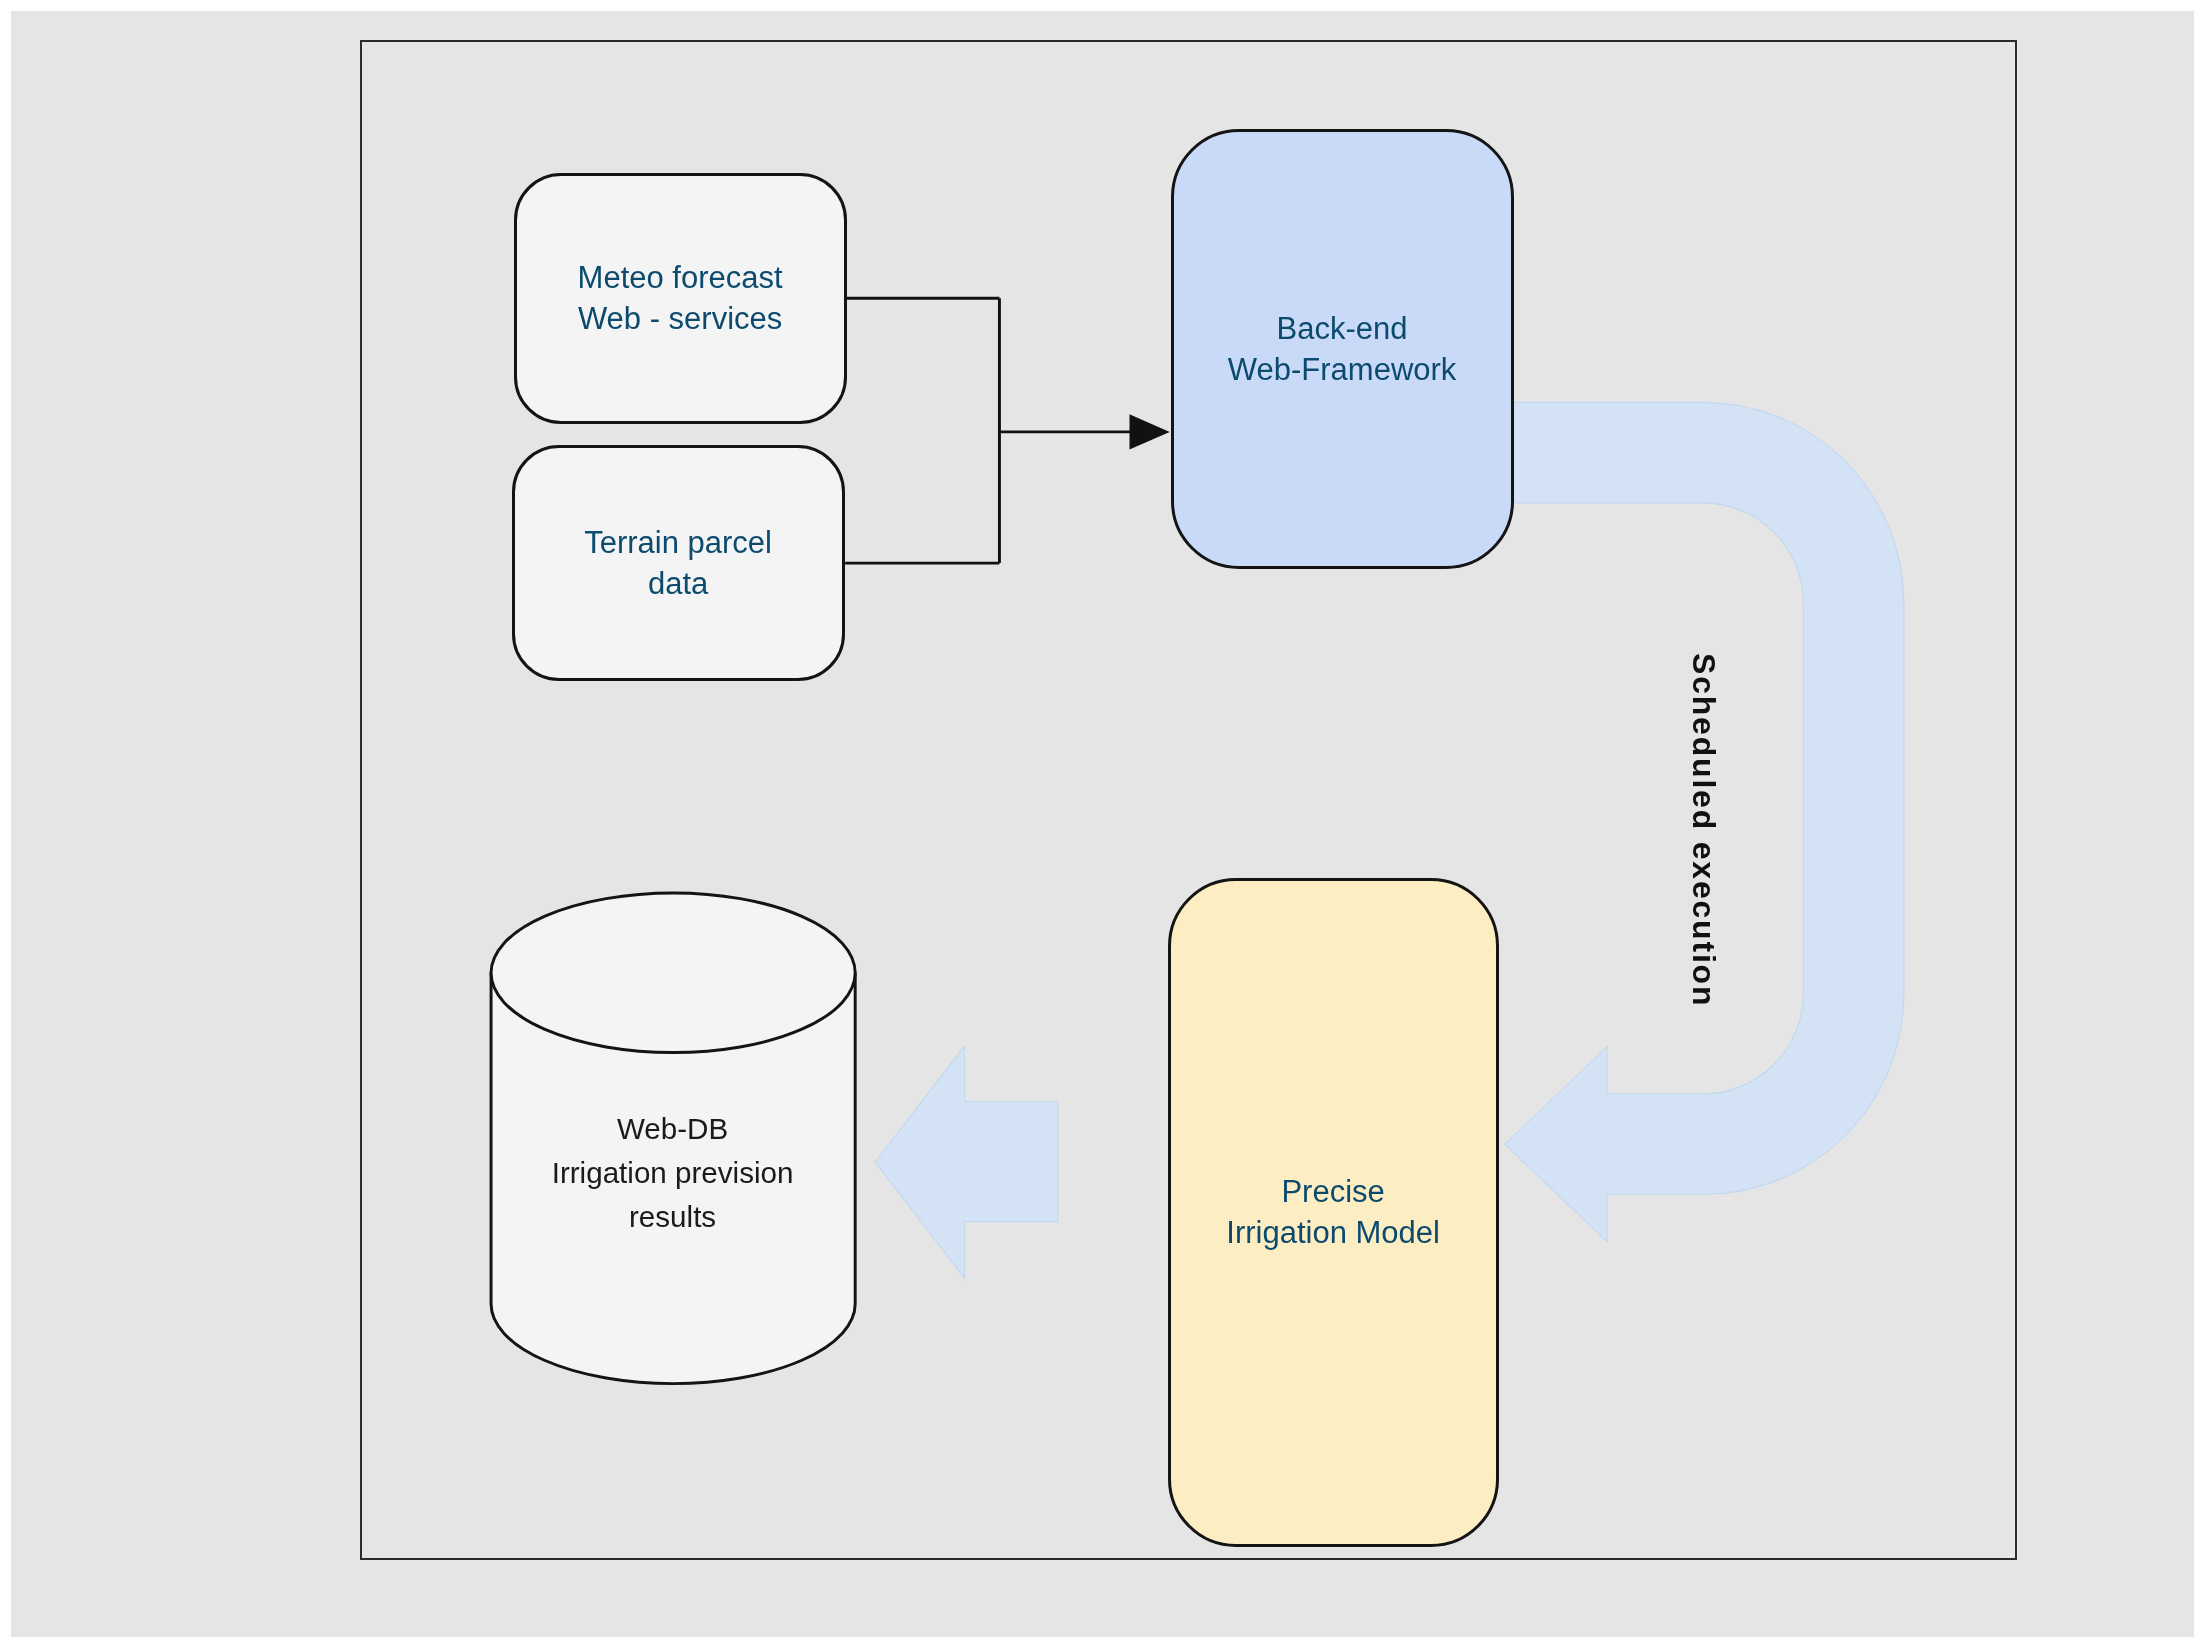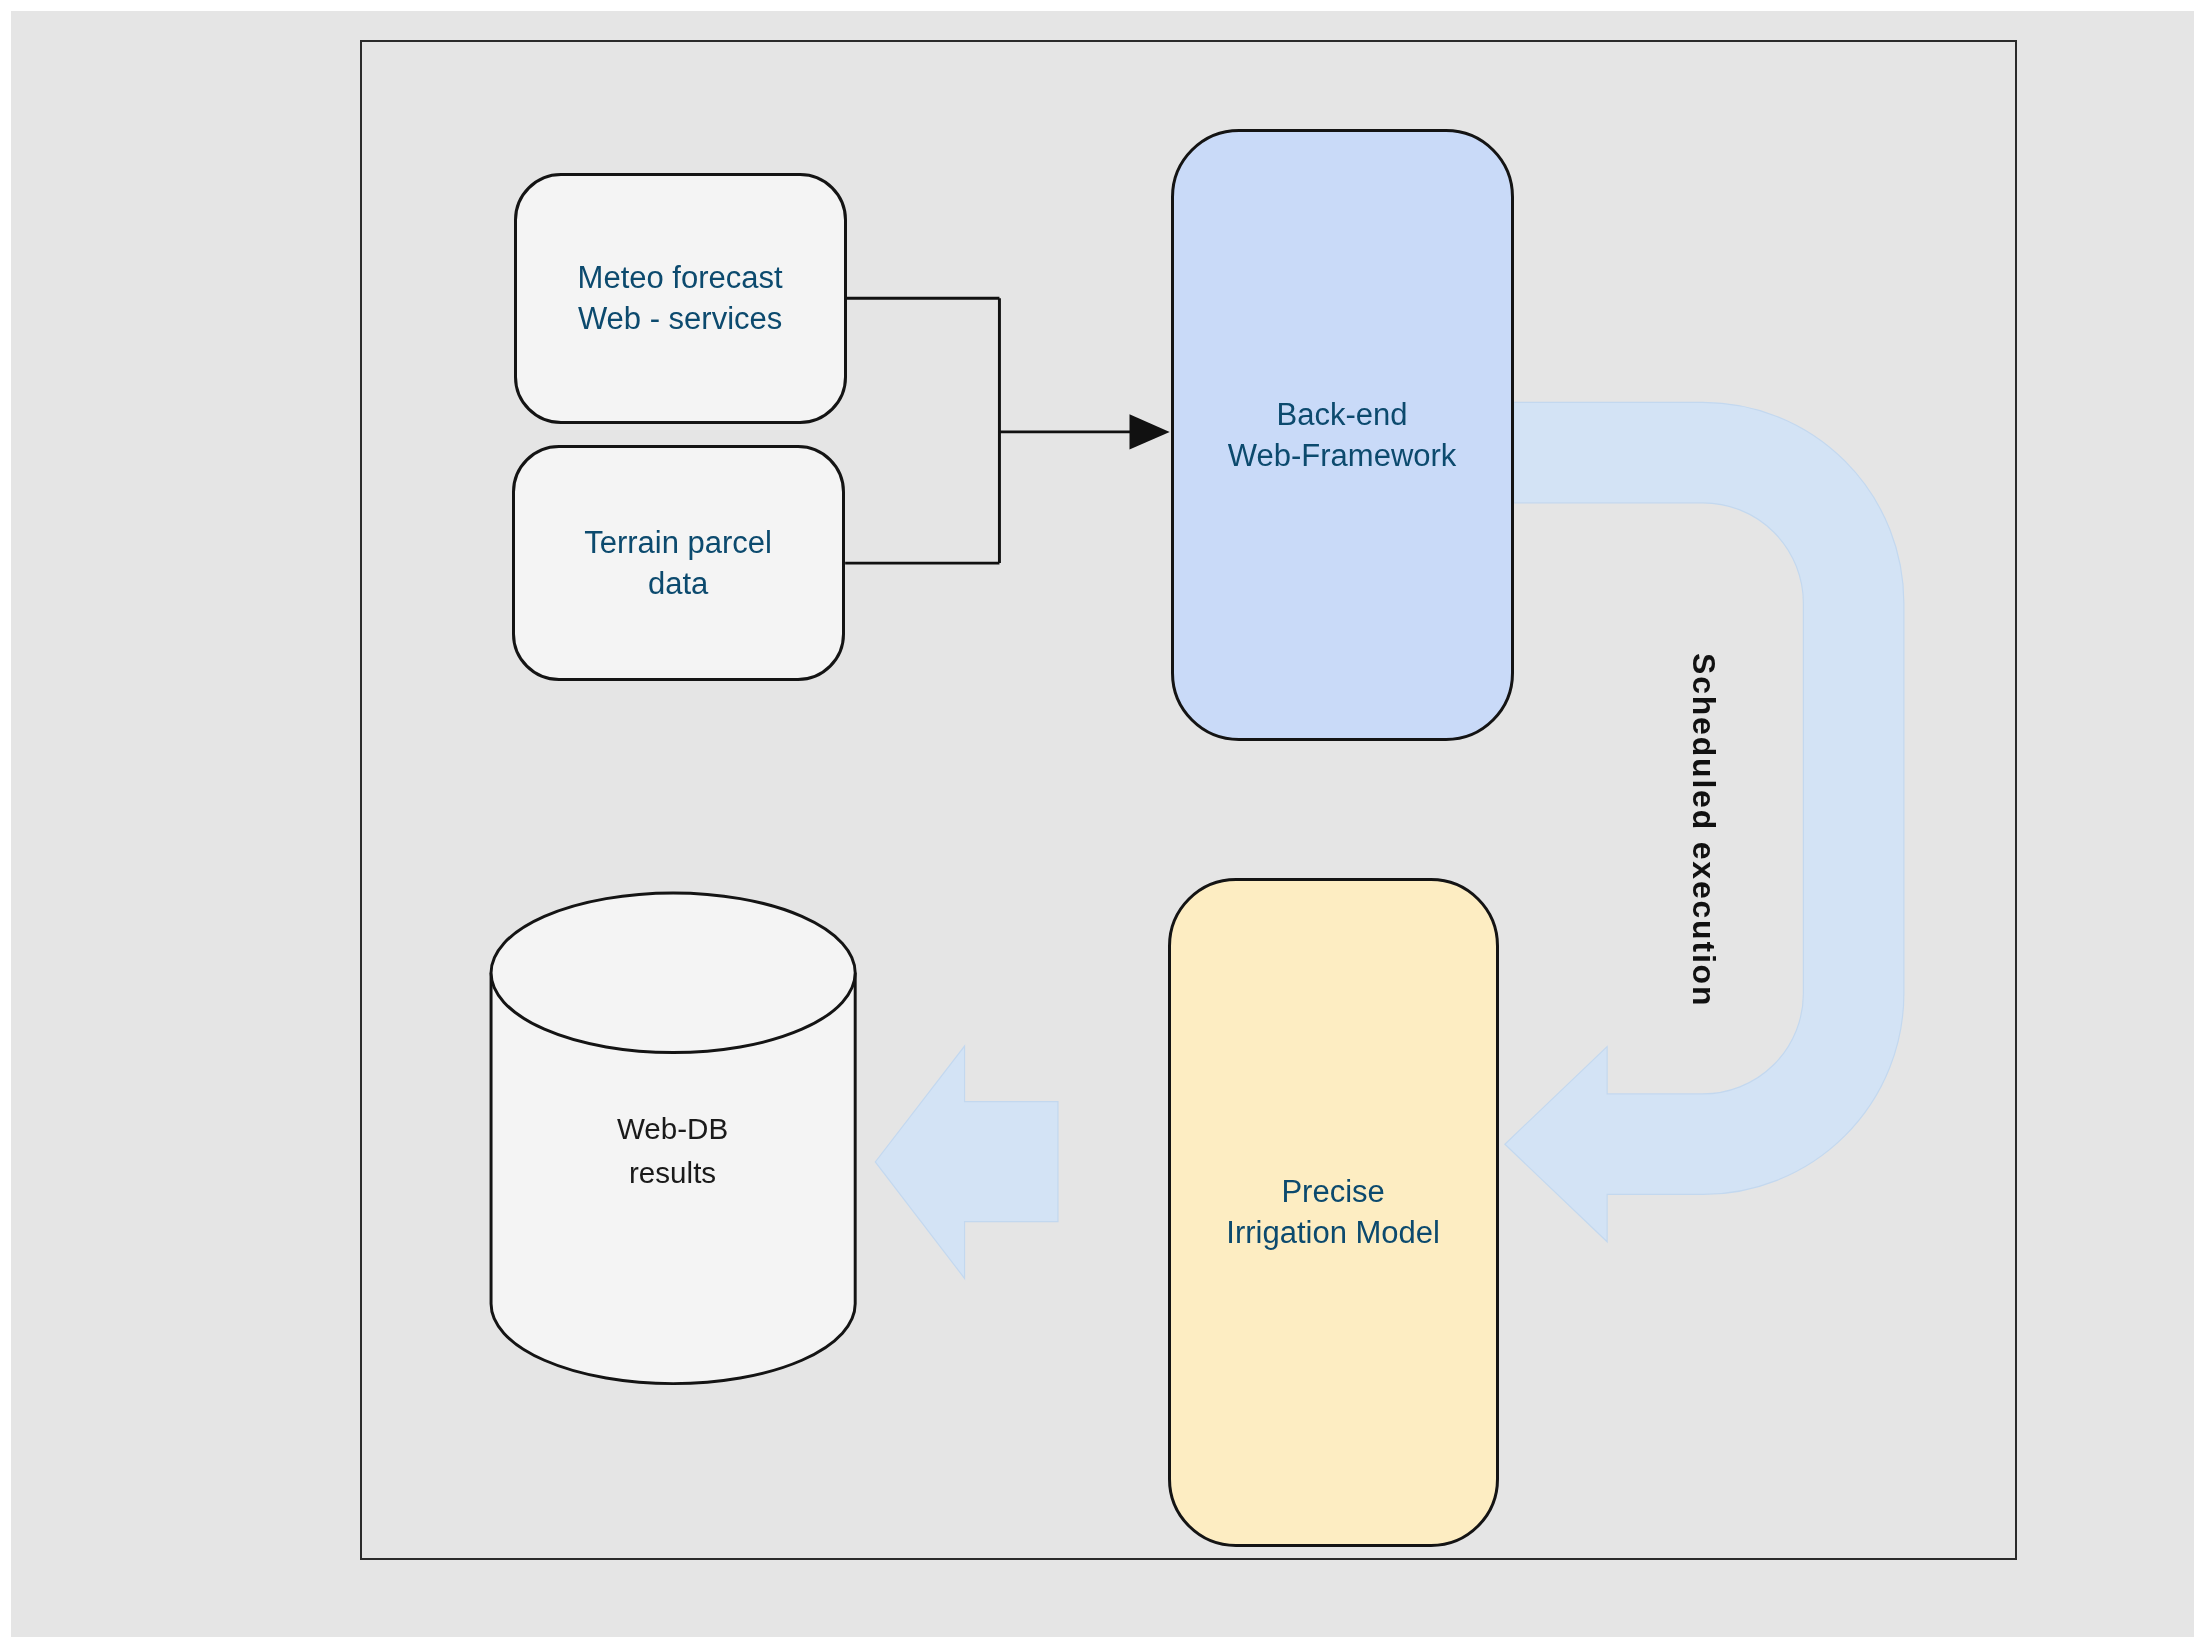--- a/index.html
+++ b/index.html
@@ -39,21 +39,21 @@
   .node span { display: block; white-space: nowrap; }
   .node-meteo {
     left: 503px; top: 162px; width: 333px; height: 251px;
     border-radius: 47px; background: #f4f4f4;
   }
   .node-terrain {
     left: 501px; top: 434px; width: 333px; height: 236px;
     border-radius: 47px; background: #f4f4f4;
   }
   .node-backend {
-    left: 1160px; top: 118px; width: 343px; height: 612px;
+    left: 1160px; top: 118px; width: 343px; height: 440px;
     border-radius: 68px; background: #c9daf8;
   }
   .node-model {
     left: 1157px; top: 867px; width: 331px; height: 669px;
     border-radius: 68px; background: #fdedc2;
   }
   .cyl-label {
     position: absolute;
     left: 455px; top: 1096px; width: 414px;
     text-align: center;
@@ -109,20 +109,21 @@
     <span>Web-Framework</span>
   </div>
 
   <div class="node node-model">
     <span>Precise</span>
     <span>Irrigation Model</span>
   </div>
 
   <div class="cyl-label">
     <span>Web-DB</span>
+    <span>Irrigation prevision</span>
     <span>results</span>
   </div>
 
   <div class="sched-label">
     <span>Scheduled execution</span>
   </div>
 
 </div>
 
 

